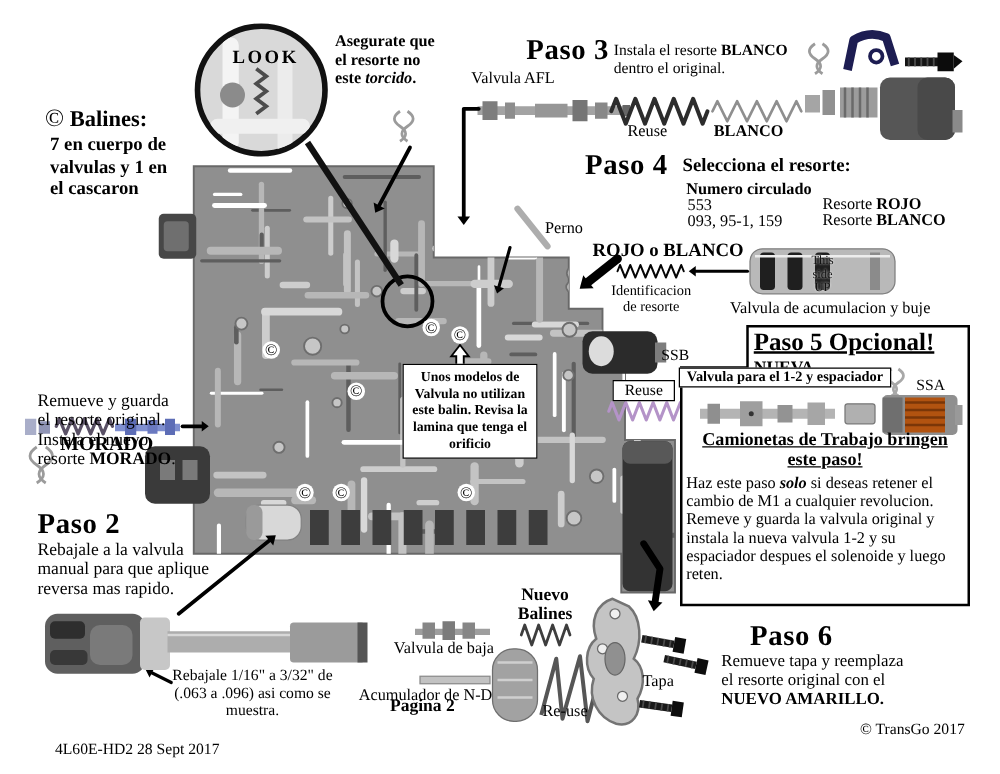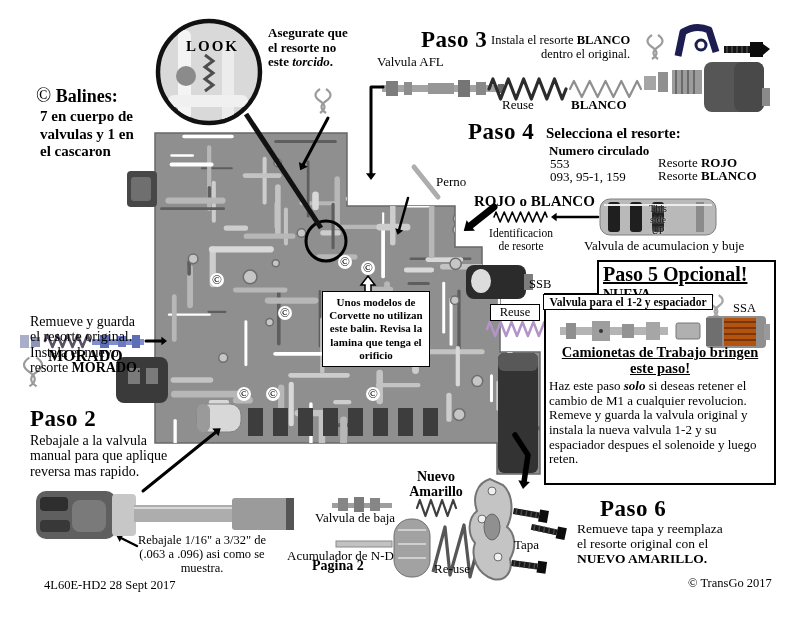--- a/index.html
+++ b/index.html
@@ -340,21 +340,21 @@
 
   <div class="t h" style="left:30px;top:406px;">Paso 2</div>
   <div class="t s14" style="left:30px;top:433px;line-height:1.09;">Rebajale a la valvula
 manual para que aplique
 reversa mas rapido.</div>
   <div class="t s12 ctr" style="left:128px;top:533px;width:148px;">Rebajale 1/16" a 3/32" de
 (.063 a .096) asi como se
 muestra.</div>
 
   <div class="t h" style="left:421px;top:27px;">Paso 3</div>
-  <div class="t s12" style="left:491px;top:33px;text-align:right;"><span>Instala el resorte </span><b>BLANCO</b><span>
+  <div class="t s12" style="left:491px;top:33px;"><span>Instala el resorte </span><b>BLANCO</b><span>
 dentro el original.</span></div>
   <div class="t s13" style="left:377px;top:55px;">Valvula AFL</div>
   <div class="t s13" style="left:502px;top:98px;">Reuse</div>
   <div class="t b s13" style="left:571px;top:98px;">BLANCO</div>
 
   <div class="t h" style="left:468px;top:119px;">Paso 4</div>
   <div class="t b s15" style="left:546px;top:125px;">Selecciona el resorte:</div>
   <div class="t b s13" style="left:549px;top:144px;">Numero circulado</div>
   <div class="t s13" style="left:550px;top:157px;">553</div>
   <div class="t s13" style="left:658px;top:156px;"><span>Resorte </span><b>ROJO</b></div>
@@ -377,37 +377,37 @@
   <div class="t b u ctr" style="left:548px;top:344px;width:224px;font-size:14.5px;">Camionetas de Trabajo bringen
 este paso!</div>
   <div class="t s13" style="left:549px;top:379px;width:224px;line-height:1.13;"><span>Haz este paso </span><b class="i">solo</b><span> si deseas retener el cambio de M1 a cualquier revolucion. Remeve y guarda la valvula original y instala la nueva valvula 1-2 y su espaciador despues el solenoide y luego reten.</span></div>
 
   <div class="t h" style="left:600px;top:496px;">Paso 6</div>
   <div class="t" style="left:577px;top:522px;font-size:13.5px;line-height:1.1;"><span>Remueve tapa y reemplaza
 el resorte original con el
 </span><b>NUEVO AMARILLO.</b></div>
   <div class="t s13" style="left:514px;top:538px;">Tapa</div>
   <div class="t b s14 ctr" style="left:405px;top:470px;width:62px;line-height:1.05;">Nuevo
-Amarillo</div>
+Balines</div>
   <div class="t s13" style="left:434px;top:562px;">Re-use</div>
 
   <div class="t s13" style="left:315px;top:511px;">Valvula de baja</div>
   <div class="t s13" style="left:287px;top:549px;">Acumulador de N-D</div>
   <div class="t b" style="left:312px;top:558px;font-size:14px;">Pagina 2</div>
 
   <div id="notebox" style="left:322px;top:291px;width:102px;">Unos modelos
-de Corvette no
+de Valvula no
 utilizan este balin.
 Revisa la lamina
 que tenga el
 orificio</div>
 
   <span class="cmark" style="left:217px;top:280px;">©</span>
   <span class="cmark" style="left:285px;top:313px;">©</span>
   <span class="cmark" style="left:345px;top:262px;">©</span>
   <span class="cmark" style="left:368px;top:268px;">©</span>
   <span class="cmark" style="left:244px;top:394px;">©</span>
   <span class="cmark" style="left:273px;top:394px;">©</span>
   <span class="cmark" style="left:373px;top:394px;">©</span>
 
-  <div class="t s12" style="left:44px;top:578px;">4L60E-HD2  28 Sept 2017</div>
+  <div class="t s12" style="left:44px;top:592px;">4L60E-HD2  28 Sept 2017</div>
   <div class="t s12" style="left:688px;top:576px;">© TransGo 2017</div>
 </div>
 
 </body></html>

